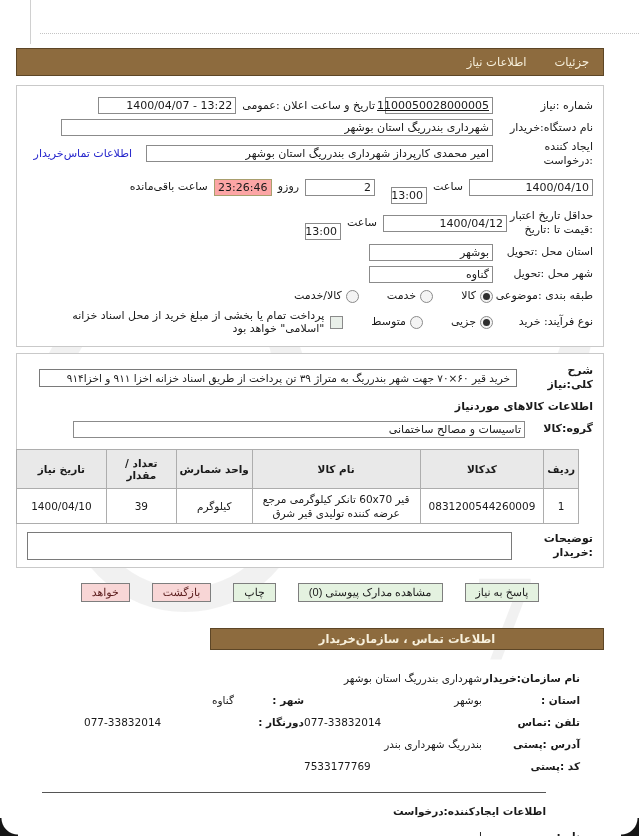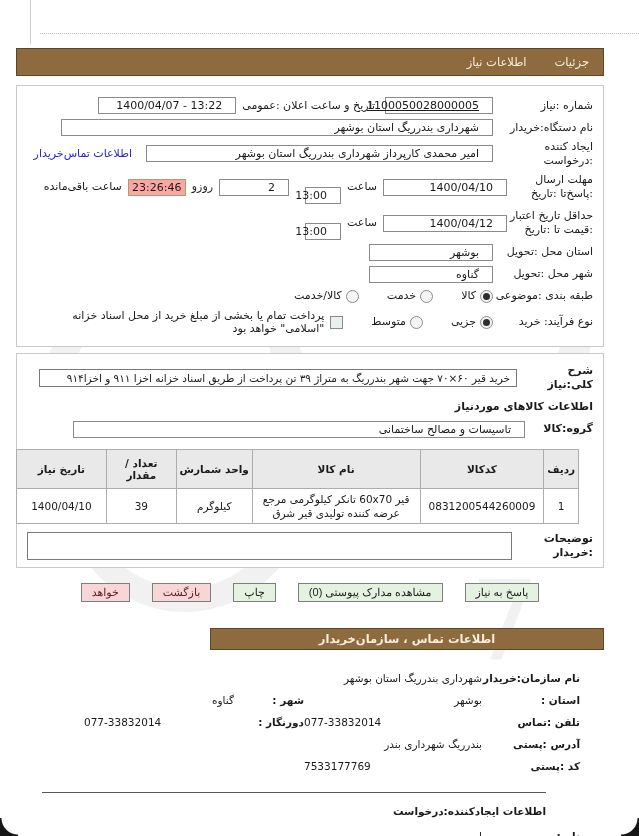--- a/index.html
+++ b/index.html
@@ -25,21 +25,21 @@
   .bar2{background:#8d6b3e;border:1px solid #5d4626;color:#f7f0dc;height:22px;width:394px;
     margin:26px 0 0 0;margin-left:auto;display:flex;align-items:center;justify-content:center;
     font-size:11.5px;font-weight:bold;box-sizing:border-box;}
   
   .panel{border:1px solid #c9c9c9;background:#fff;margin-top:9px;padding:7px 10px;position:relative;}
   .frow{display:flex;align-items:center;margin:3px 0;min-height:19px;}
   .flbl{font-size:11px;line-height:1.25;}
   .b{font-weight:bold;}
   .w-main{width:100px;flex:none;}
   .w-main2{width:86px;flex:none;}
-  .inp{border:1px solid #8b8b8b;height:17px;font-size:11px;padding:0 13px;display:flex;
+  .inp{border:1px solid #8b8b8b;height:17px;font-size:11px;padding:0 3px;display:flex;
     align-items:center;background:#fff;box-sizing:border-box;flex:none;}
   .num{direction:ltr;justify-content:flex-end;}
   .w-need{width:108px;text-decoration:underline;}
   .w-announce{width:138px;margin-right:6px;}
   .lbl-announce{margin-right:10px;text-align:center;}
   .w-org{width:432px;}
   .w-creator{width:347px;}
   .w-date{width:124px;}
   .w-time{width:36px;margin-top:16px;}
   .w-days{width:70px;margin-right:16px;}
@@ -122,21 +122,20 @@
       <div class="inp w-org">شهرداری بندرریگ استان بوشهر</div>
     </div>
 
     <div class="frow">
       <span class="flbl w-main">ایجاد کننده :درخواست</span>
       <div class="inp w-creator">امیر محمدی کارپرداز شهرداری بندرریگ استان بوشهر</div>
       <span class="link">اطلاعات تماس‌خریدار</span>
     </div>
 
     <div class="frow">
-      <span class="flbl w-main2">مهلت ارسال :پاسخ‌تا :تاریخ</span>
       <div class="inp w-date num">1400/04/10</div>
       <span class="flbl lbl-inline">ساعت</span>
       <div class="inp w-time num">13:00</div>
       <div class="inp w-days num">2</div>
       <span class="flbl lbl-inline">روزو</span>
       <div class="remaining">23:26:46</div>
       <span class="flbl">ساعت باقی‌مانده</span>
     </div>
 
     <div class="frow">

